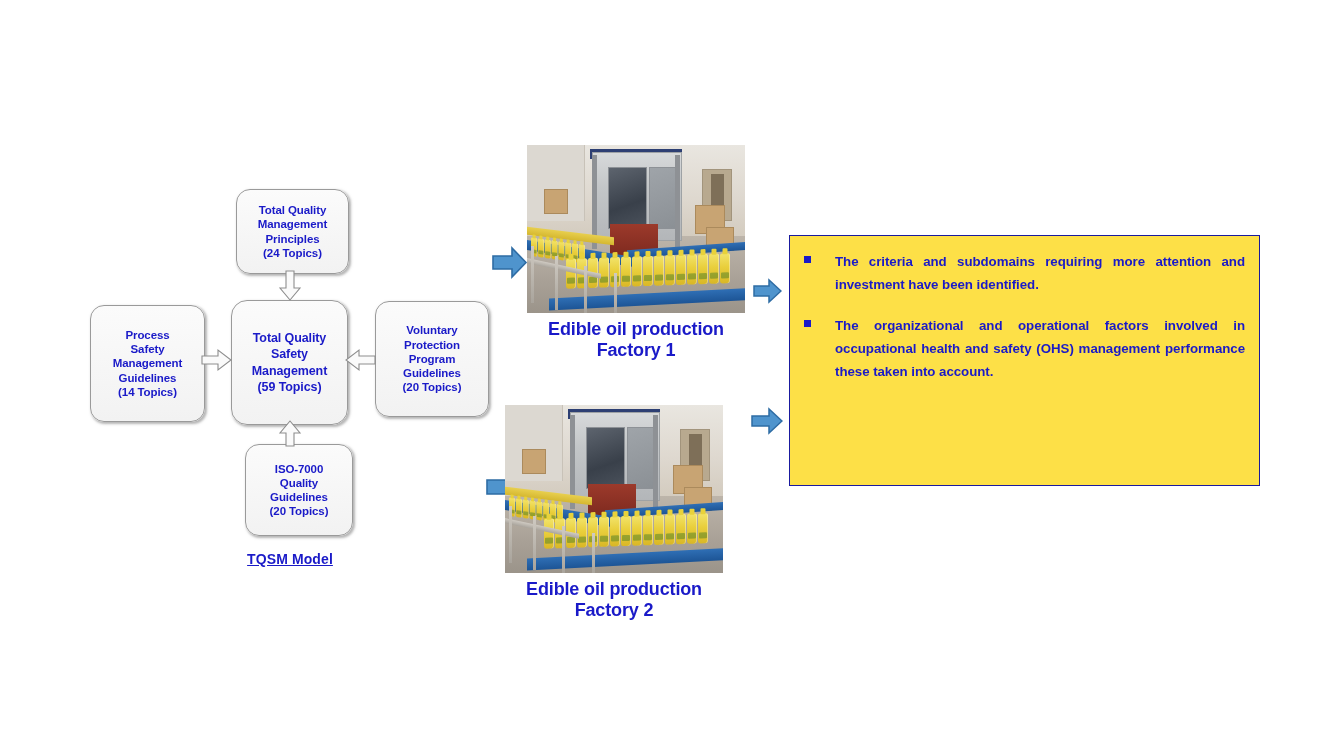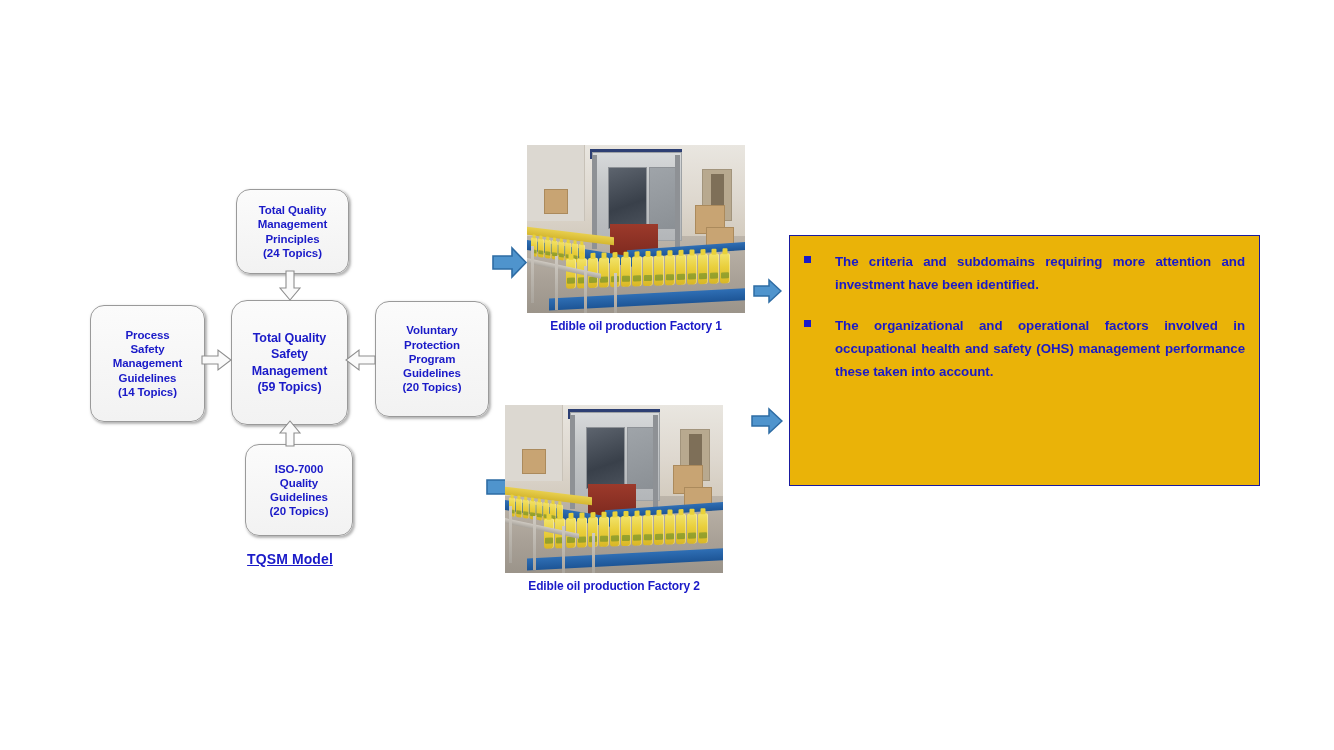--- a/index.html
+++ b/index.html
@@ -84,21 +84,21 @@
     position: relative;
     width: 218px;
     height: 168px;
     overflow: hidden;
     background: #cdbda4;
   }
   .caption {
     margin-top: 6px;
     color: #1a1ac8;
     font-weight: bold;
-    font-size: 12px;
+    font-size: 18px;
     text-align: center;
     width: 218px;
     letter-spacing: -0.15px;
   }
 
   
   .ph-wall {
     position: absolute; left: 0; top: 0; width: 100%; height: 58%;
     background: linear-gradient(180deg,#e9e6e0 0%, #ded8cf 55%, #d2cabd 100%);
   }
@@ -194,21 +194,21 @@
 
   
   #findings {
     position: absolute;
     left: 789px;
     top: 218px;
     width: 471px;
     height: 251px;
     box-sizing: border-box;
     border: 1.4px solid #1a1a9e;
-    background: #eab308;
+    background: #fde047;
     padding: 14px 14px 10px 10px;
   }
   .bullet-row {
     display: flex;
     align-items: flex-start;
     margin-bottom: 18px;
   }
   .bullet-row:last-child { margin-bottom: 0; }
   .bullet-mark {
     flex: 0 0 auto;

